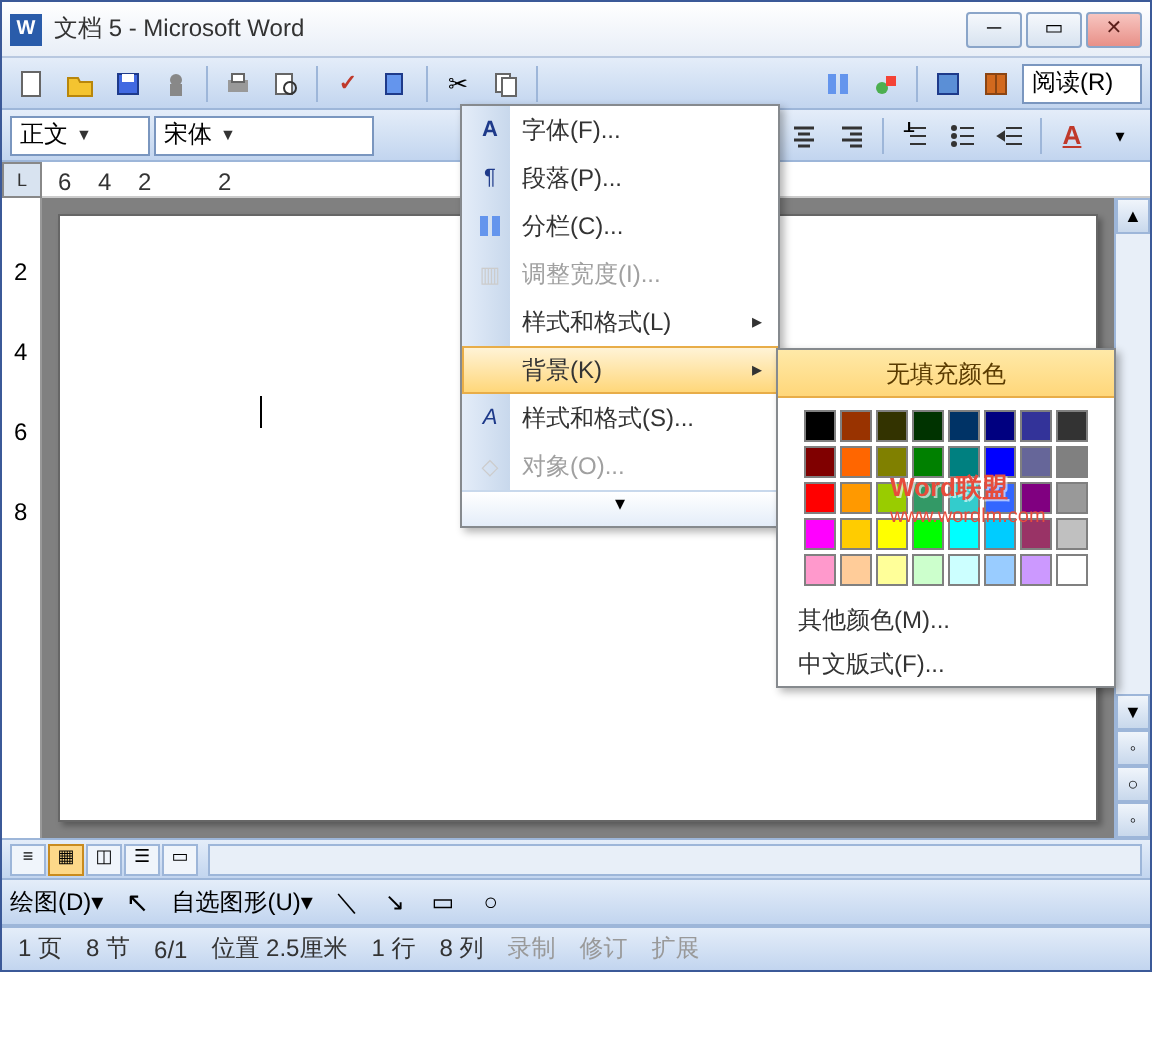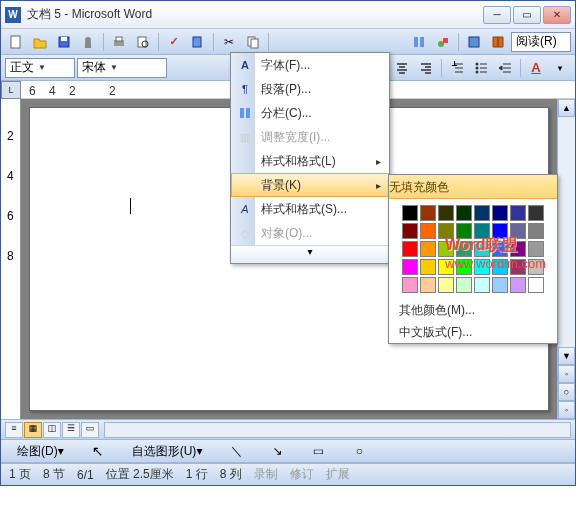--- a/index.html
+++ b/index.html
@@ -41,30 +41,30 @@
 .status-dim{color:#999}
 .dropdown{position:absolute;left:230px;top:52px;width:160px;background:#fff;border:1px solid #868a8e;box-shadow:2px 2px 4px rgba(0,0,0,0.3);z-index:10}
 .dd-item{height:24px;display:flex;align-items:center;padding:0 8px 0 30px;cursor:pointer;position:relative;color:#333}
 .dd-item.disabled{color:#a0a0a0}
 .dd-item.highlight{background:linear-gradient(#fff3d6,#ffd77a);border:1px solid #e8ad48;padding:0 7px 0 29px}
 .dd-item .icon{position:absolute;left:6px;width:16px;height:16px;display:flex;align-items:center;justify-content:center;font-size:11px}
 .dd-item .arrow{margin-left:auto;font-size:10px}
 .dd-iconstrip{position:absolute;left:0;top:0;bottom:0;width:24px;background:linear-gradient(90deg,#e4edf9,#c8d8ec)}
 .dd-expand{height:18px;text-align:center;background:linear-gradient(#fff,#e4edf9);border-top:1px solid #c8d8ec;font-size:10px;cursor:pointer;position:relative}
 .submenu{position:absolute;left:388px;top:174px;width:170px;background:#fff;border:1px solid #868a8e;box-shadow:2px 2px 4px rgba(0,0,0,0.3);z-index:11}
-.submenu-title{height:24px;background:linear-gradient(#ffe9a8,#ffd77a);line-height:24px;border-bottom:1px solid #e8ad48;color:#5a3b00}
+.submenu-title{height:24px;background:linear-gradient(#ffe9a8,#ffd77a);text-align:center;line-height:24px;border-bottom:1px solid #e8ad48;color:#5a3b00}
 .palette{padding:6px;display:grid;grid-template-columns:repeat(8,16px);gap:2px;justify-content:center}
 .swatch{width:16px;height:16px;border:1px solid #808080;cursor:pointer}
 .sub-item{height:22px;display:flex;align-items:center;padding:0 10px;cursor:pointer;color:#333}
 .sub-item.hl{background:linear-gradient(#fff3d6,#ffd77a);border:1px solid #e8ad48;padding:0 9px}
 .sub-item.boxed{border:2px solid #c0392b;padding:0 8px}
 .watermark{position:absolute;left:445px;top:235px;z-index:12;pointer-events:none}
-.watermark .l1{color:#e74c3c;font-size:16px;font-weight:bold;text-shadow:1px 1px 0 rgba(255,255,255,0.6)}
-.watermark .l2{color:#e74c3c;font-size:13px}
-.draw-toolbar{height:24px;background:linear-gradient(#e4edf9,#c2d5ef);display:flex;align-items:center;padding:0 12px;gap:19px;border-top:1px solid #9db6d9;border-bottom:1px solid #9db6d9}
+.watermark .l1{color:#e74c3c;font-size:13px;font-weight:bold;text-shadow:1px 1px 0 rgba(255,255,255,0.6)}
+.watermark .l2{color:#e74c3c;font-size:10px}
+.draw-toolbar{height:24px;background:linear-gradient(#e4edf9,#c2d5ef);display:flex;align-items:center;padding:0 0;gap:2px;border-top:1px solid #9db6d9;border-bottom:1px solid #9db6d9}
 svg{display:block}
 </style>
 </head>
 <body>
 
 <div class="window">
 
   <div class="titlebar">
     <span class="app-icon">W</span>
     <span class="title">文档 5 - Microsoft Word</span>
@@ -155,21 +155,21 @@
     <span class="combo" style="width:60px">
         <span>阅读(R)</span>
       </span>
   </div>
 
   <div class="toolbar">
     <span class="combo" style="width:70px">
         <span>正文</span>
         <span class="arrow">▼</span>
       </span>
-    <span class="combo" style="width:90px">
+    <span class="combo" style="width:110px">
         <span>宋体</span>
         <span class="arrow">▼</span>
       </span>
     <span style="flex:1"></span>
     <span class="tb-btn">
         <svg width="14" height="14">
           <path d="M2 3h10M2 6h6M2 9h10M2 12h6" stroke="#333" stroke-width="1.5"></path>
         </svg>
       </span>
     <span class="tb-btn">

